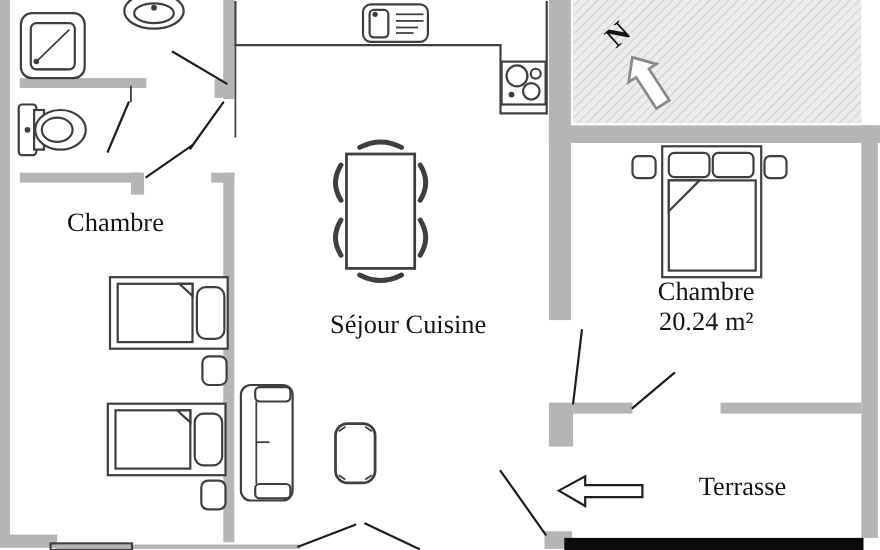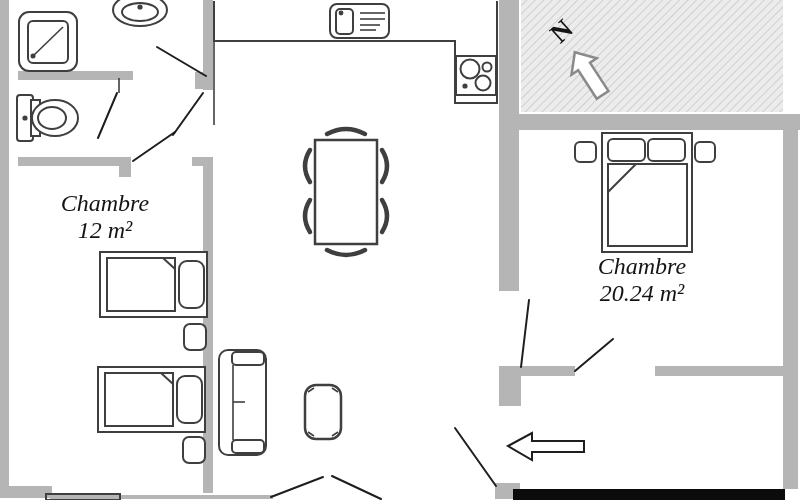--- a/index.html
+++ b/index.html
@@ -16,21 +16,21 @@
   .fxn{stroke:var(--furniture);stroke-width:2;fill:none;}
   .thin{stroke:var(--furniture);stroke-width:1.6;fill:none;}
   .dot{fill:var(--furniture);}
   .door{stroke:var(--door-line);stroke-width:2;fill:none;stroke-linecap:round;}
   .chair{stroke:var(--furniture);stroke-width:4.5;fill:none;stroke-linecap:round;}
   .blk{fill:var(--black-bar);}
   .arrow{fill:#fff;stroke:var(--door-line);stroke-width:2;}
   .narrow{fill:#fff;stroke:var(--compass-outline);stroke-width:2.5;}
   .hatchbg{fill:var(--hatch-bg);}
   .hatchln{stroke:var(--hatch-line);}
-  .label{position:absolute;text-align:center;font-size:24px;line-height:27px;font-style:italic;}
+  .label{position:absolute;text-align:center;font-size:24px;line-height:27px;}
   .north-label{position:absolute;font-size:27px;font-weight:600;transform:rotate(-42deg);}
 </style>
 </head>
 <body>
 
 <div id="plan">
 
   <svg width="800" height="500" viewBox="0 0 800 500">
     <defs>
       <pattern id="hatch" width="6" height="6" patternUnits="userSpaceOnUse" patternTransform="rotate(45)">
@@ -171,27 +171,30 @@
     </g>
 
     <g transform="translate(589,74) rotate(-33)">
       <polygon class="narrow" points="0,-26 15,-9 7,-9 7,25 -7,25 -7,-9 -15,-9"></polygon>
     </g>
     <polygon class="arrow" points="508,446 532,433 532,441 584,441 584,452 532,452 532,460"></polygon>
   </svg>
 
   <div class="label" style="left:25px;top:190px;width:160px">
     <div>Chambre</div>
-    <div>12 m²</div>
   </div>
 
   <div class="label" style="left:277px;top:283px;width:188px">
+    <div>Séjour Cuisine</div>
   </div>
 
   <div class="label" style="left:558px;top:253px;width:168px">
     <div>Chambre</div>
     <div>20.24 m²</div>
   </div>
 
+  <div class="label" style="left:610px;top:430px;width:130px">
+    <div>Terrasse</div>
+  </div>
 
   <div class="north-label" style="left:552px;top:16px">N</div>
 
 </div>
 
 </body></html>

